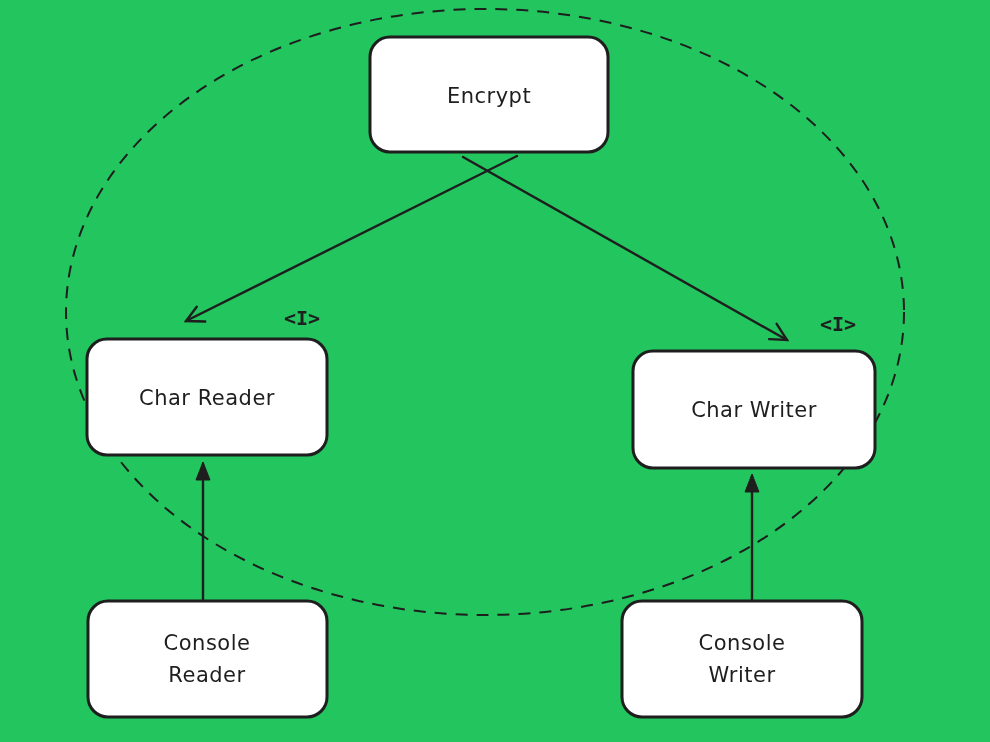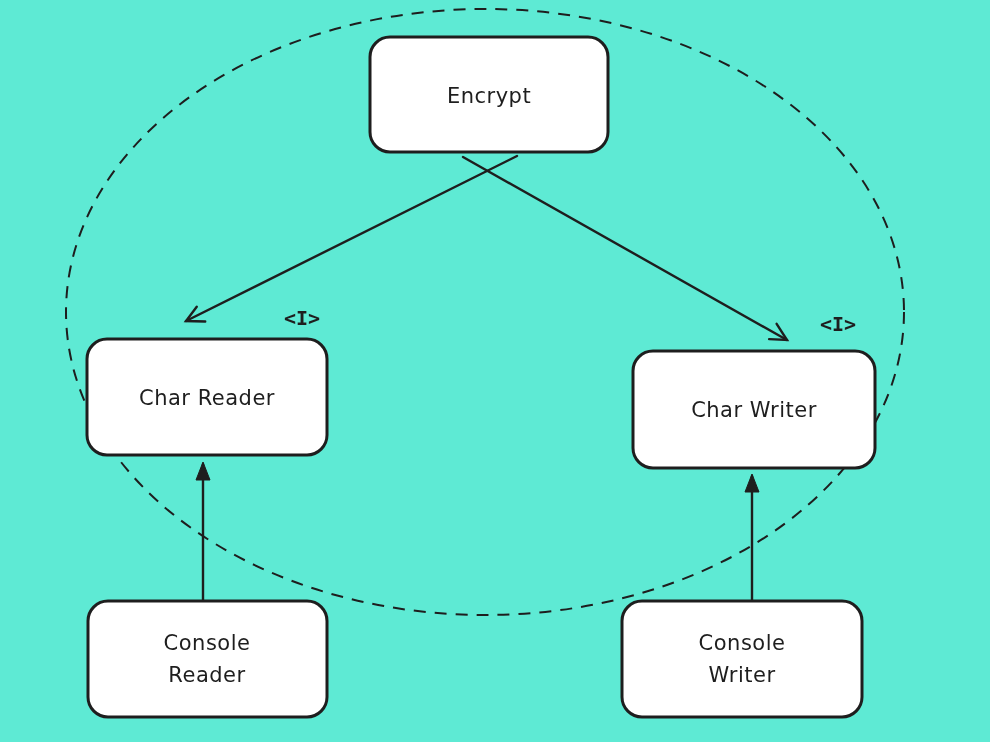--- a/index.html
+++ b/index.html
@@ -3,21 +3,21 @@
 <meta charset="utf-8">
 <style>
   html, body {
     margin: 0;
     padding: 0;
     background: #ffffff;
   }
   .canvas-wrap {
     width: 990px;
     height: 742px;
-    background: #5eead4;
+    background: #22c55e;
     position: relative;
     overflow: hidden;
     font-family: "DejaVu Sans", "Liberation Sans", sans-serif;
   }
   svg {
     display: block;
   }
   .node-box {
     fill: #ffffff;
     stroke: #1e1e1e;

